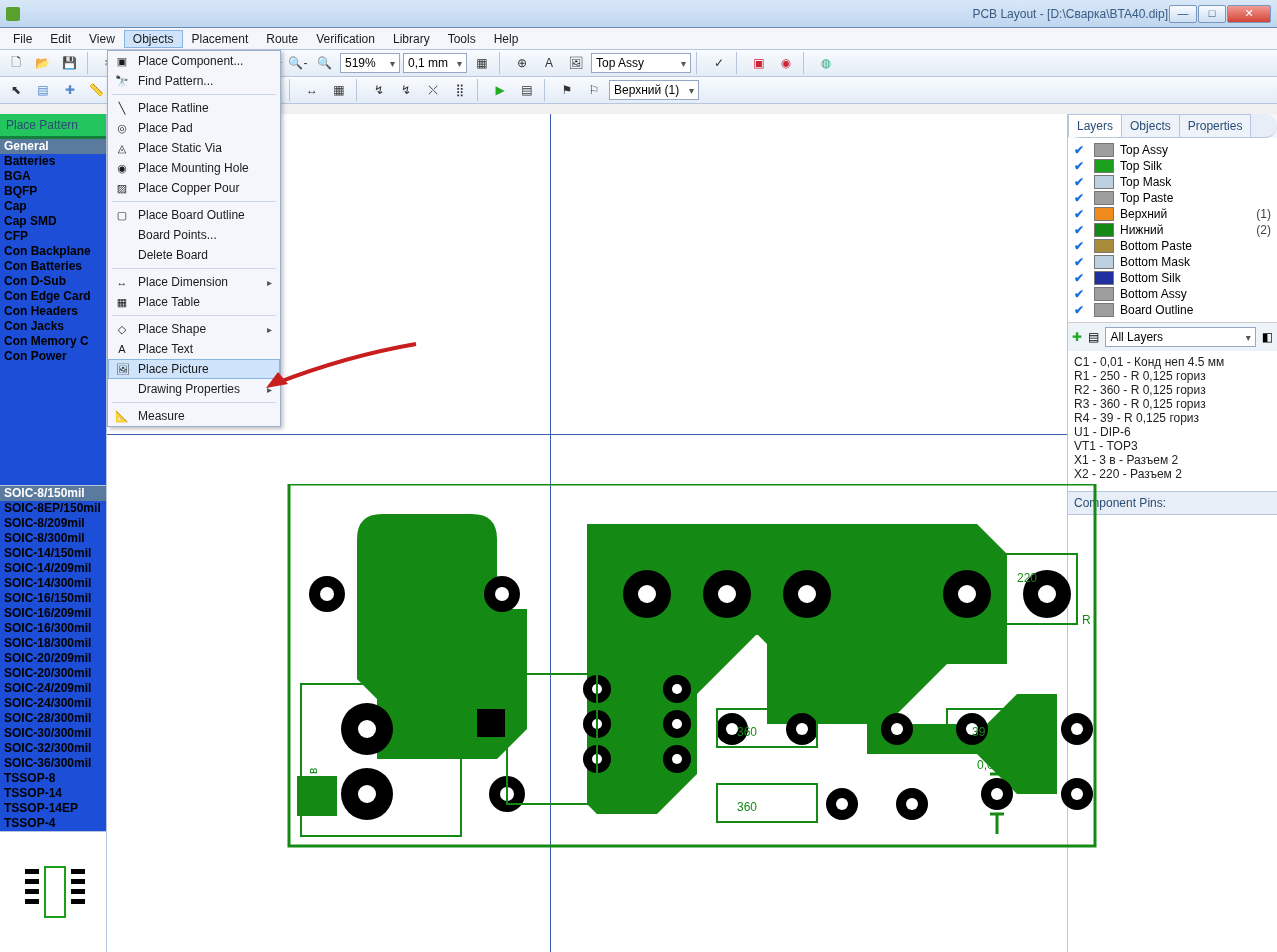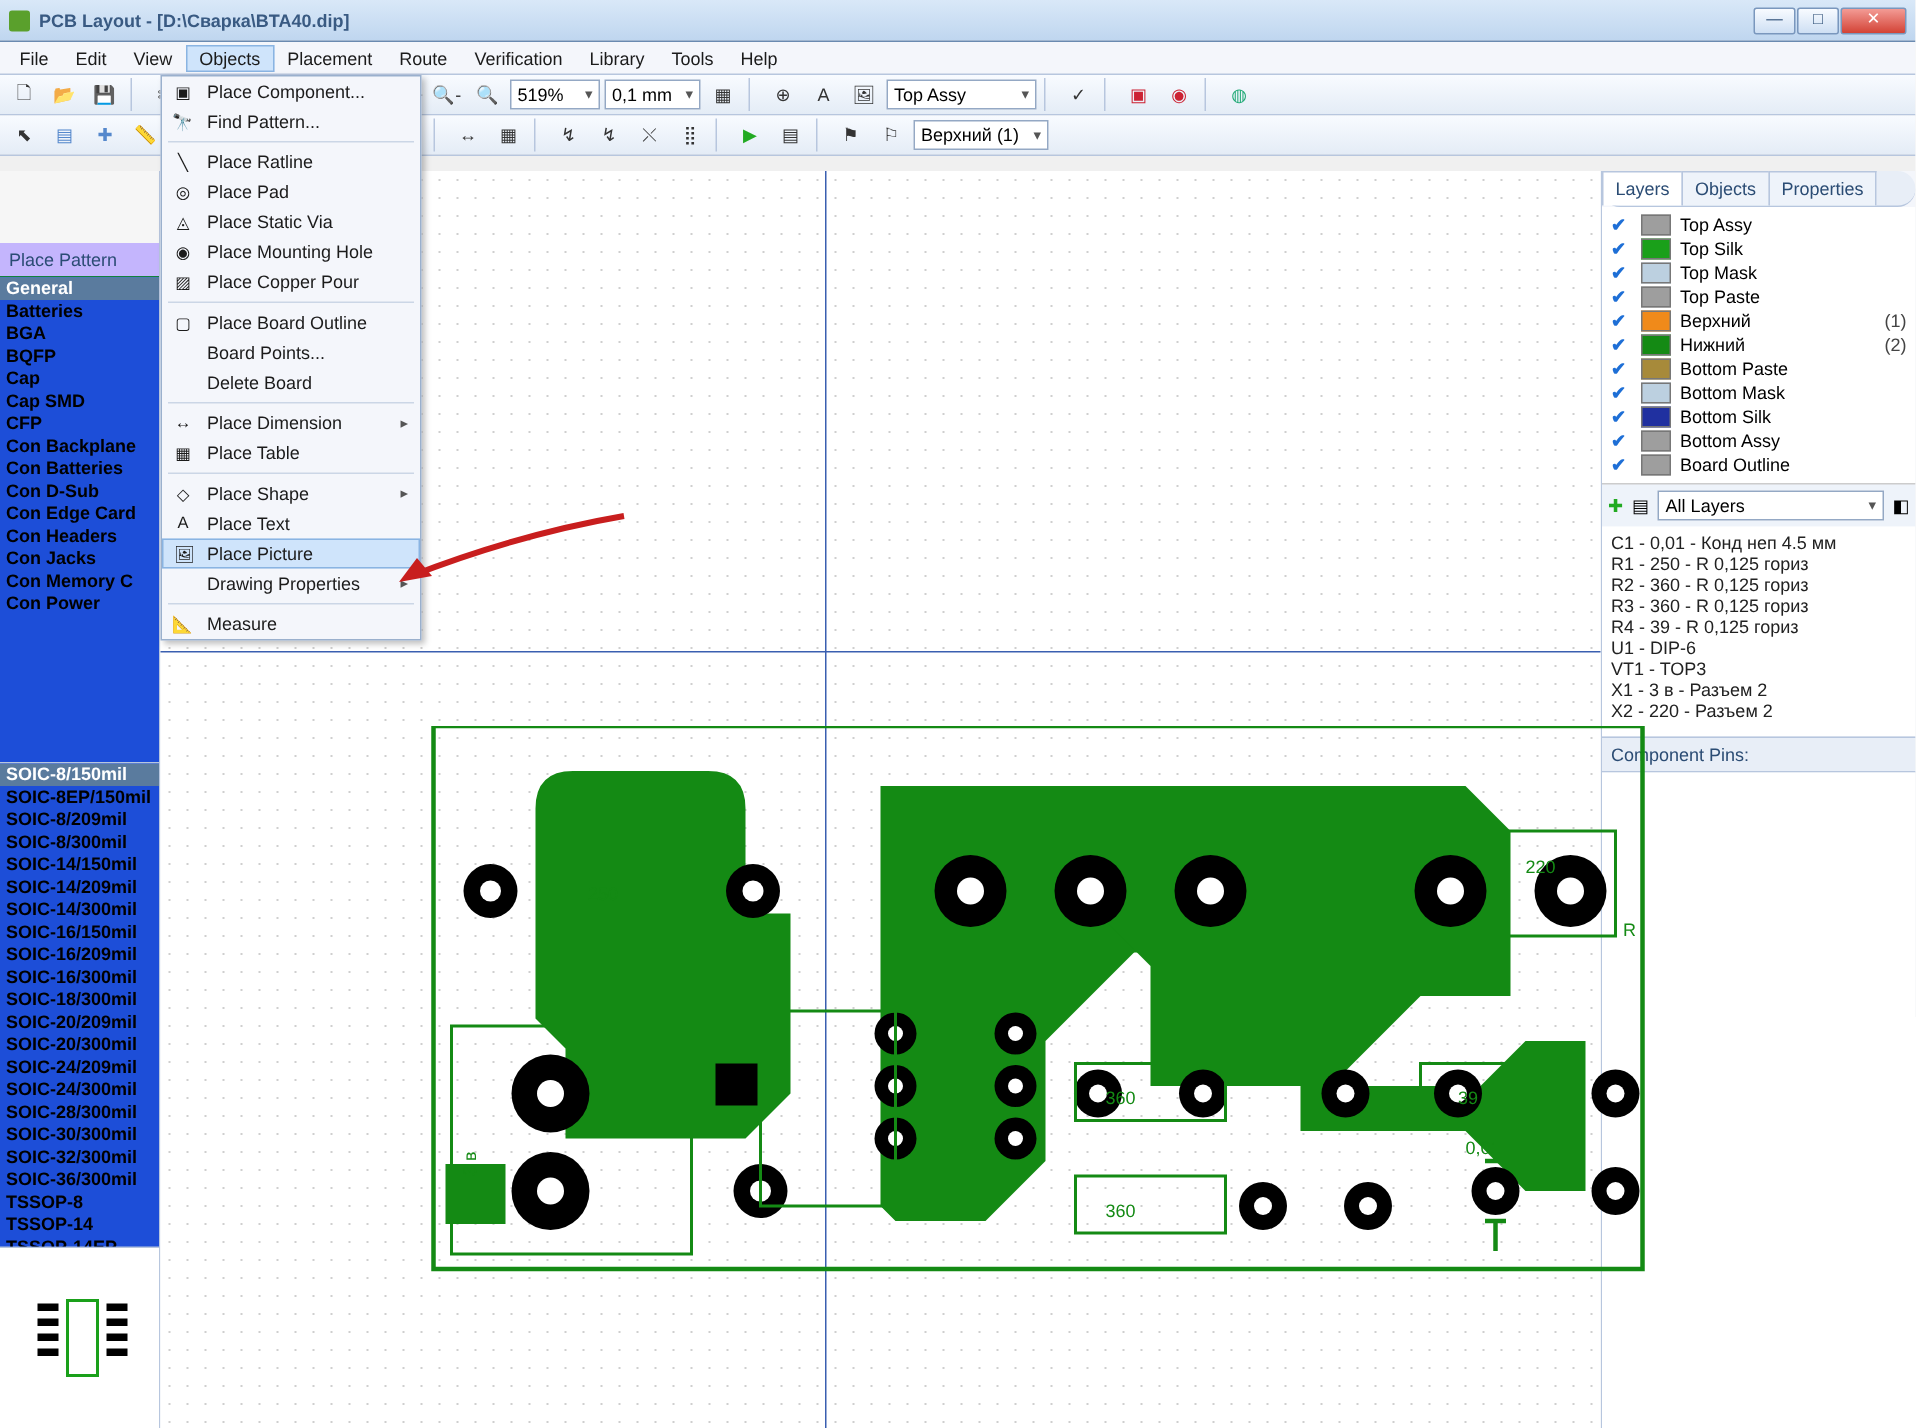--- a/index.html
+++ b/index.html
@@ -1,37 +1,37 @@
 <!DOCTYPE html>
 <html><head>
 <meta charset="utf-8">
 <style>
 * { box-sizing: border-box; margin: 0; padding: 0; font-family: "Segoe UI", Tahoma, sans-serif; font-size: 12px; }
 body { background: #f0f0f0; width: 1277px; height: 952px; overflow: hidden; position: relative; }
 
 .titlebar { height: 28px; background: linear-gradient(to bottom, #d9e8f8, #bfd6ef); display: flex; align-items: center; padding: 0 6px; border-bottom: 1px solid #6a8ab0; }
 .titlebar .app-icon { display:inline-block; width:14px; height:14px; background:#5aa02c; border-radius:2px; margin-right:6px; }
-.titlebar .title { color: #395a82; font-weight: 700; flex: 1; }
+.titlebar .title { color: #395a82; font-weight: 400; flex: 1; text-align: right; }
 .winbtns { display:flex; }
 .winbtn { width: 28px; height: 18px; margin-left: 1px; background: linear-gradient(to bottom,#f8fbff,#cedff3); border:1px solid #7a97bd; border-radius:2px; text-align:center; line-height:14px; font-size:11px; color:#2b4c74; }
 .winbtn.close { background: linear-gradient(to bottom,#f39b95,#d34336); color:#fff; width:44px; }
 
 .menubar { height: 22px; background:#f4f6fb; border-bottom:1px solid #b7c6de; display:flex; align-items:center; padding:0 4px; }
 .menubar .mitem { padding: 2px 9px; color:#1b1b1b; cursor:default; }
 .menubar .mitem.active { background:#cfe4fb; border:1px solid #8ab4e2; padding:1px 8px; }
 
 .toolbar { background: linear-gradient(to bottom,#f8fbff,#e4ecf6); border-bottom:1px solid #b7c6de; padding:2px 4px; display:flex; align-items:center; gap:3px; flex-wrap:nowrap; }
 .tbtn { width:24px; height:22px; border:1px solid transparent; display:flex; align-items:center; justify-content:center; border-radius:2px; color:#333; }
 .tsep { width:6px; height:22px; border-left:1px solid #b7c6de; margin:0 2px; }
 .tcombo { height:20px; border:1px solid #94a8c4; background:#fff; padding:0 18px 0 4px; line-height:18px; position:relative; min-width:60px; }
 .tcombo:after { content:"▾"; position:absolute; right:4px; top:1px; color:#555; font-size:10px; }
 
 .main { position:absolute; top:114px; left:0; right:0; bottom:0; display:flex; }
 .left-panel { width:107px; background:#f6f6f6; border-right:1px solid #b7c6de; display:flex; flex-direction:column; }
-.panel-header { background:#c4b5fd; border-bottom:1px solid #15803d; padding:4px 6px; color:#2b4c74;margin-top:48px; }
+.panel-header { background:#22c55e; border-bottom:3px solid #15803d; padding:4px 6px; color:#2b4c74; }
 .listbox { flex:1; overflow:hidden; background:#1d4ed8; border-bottom:1px solid #b7c6de; }
 .listbox .li { padding:0 4px; white-space:nowrap; line-height:15px; font-weight:bold; color:#000; }
 .listbox .li.sel { background:#5a7b9e; color:#fff; }
 .preview { height:120px; background:#fff; display:flex; align-items:center; justify-content:center; }
 
 .canvas-wrap { flex:1; position:relative; background:#fff; }
 .canvas { position:absolute; inset:0; background:#fff; }
 .ruler-dots { position:absolute; inset:0; background-image: radial-gradient(#cfcfcf 0.6px, transparent 0.6px); background-size:12px 12px; }
 
 .right-panel { width:210px; background:#f4f6fb; border-left:1px solid #b7c6de; display:flex; flex-direction:column; }

